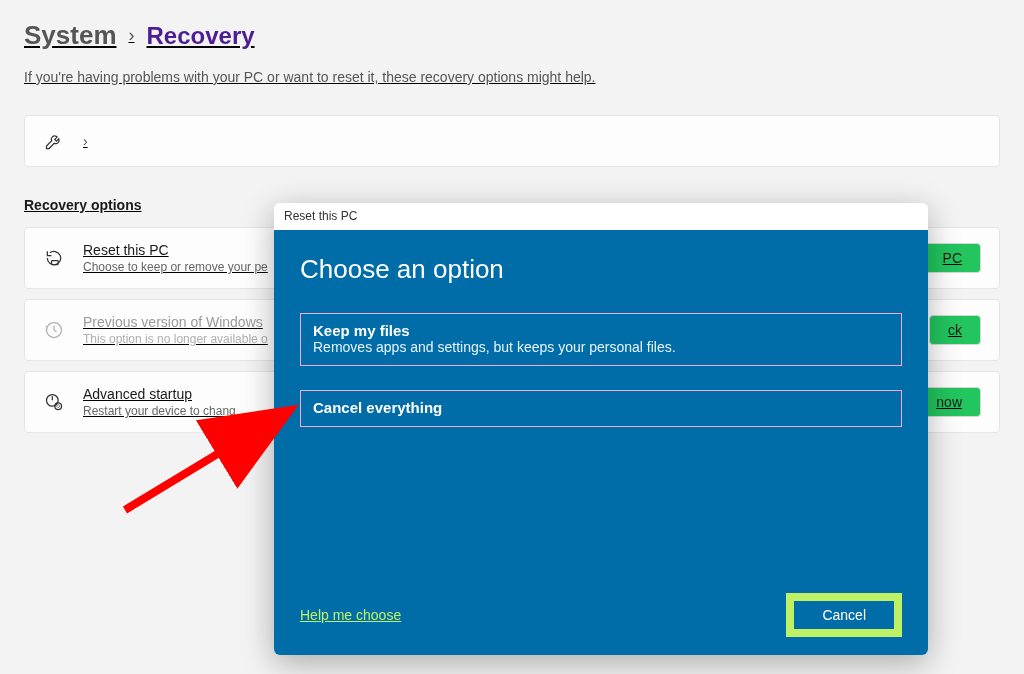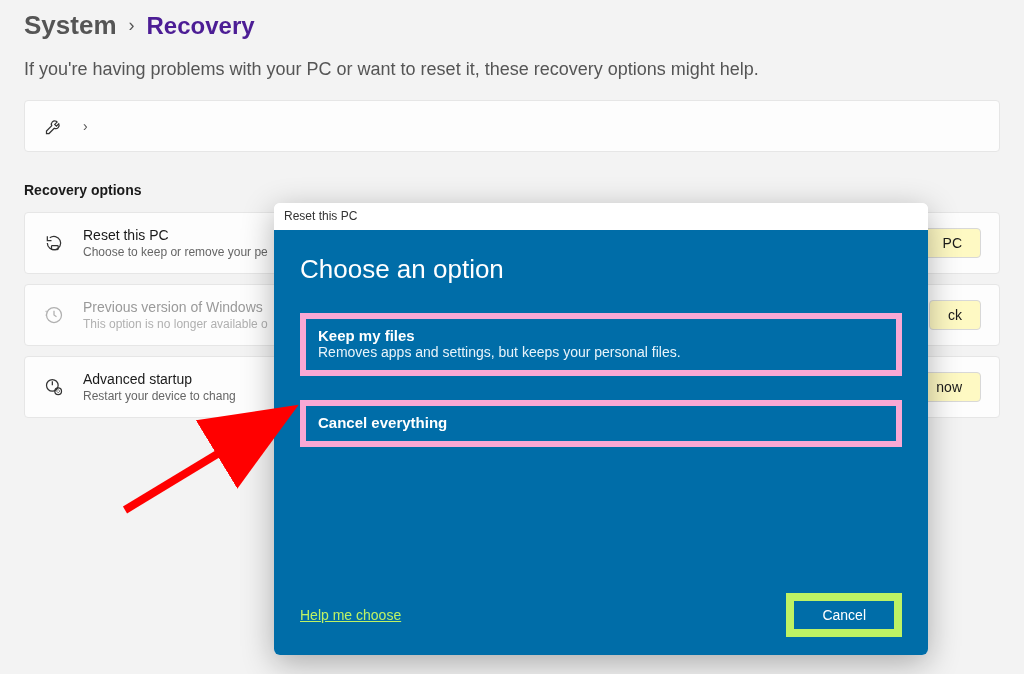--- a/index.html
+++ b/index.html
@@ -1,25 +1,25 @@
 <!DOCTYPE html>
 <html><head>
   <meta charset="utf-8">
   <style>
     * { margin: 0; padding: 0; box-sizing: border-box; font-family: "Segoe UI", -apple-system, sans-serif; }
     body { background: #f3f3f3; width: 1024px; height: 674px; overflow: hidden; position: relative; }
 
-    .page { padding: 10px 24px; }
+    .page { padding: 20px 24px; text-decoration: underline; }
 
     .breadcrumb { display: flex; align-items: center; gap: 12px; margin-bottom: 18px; }
     .breadcrumb-system { font-size: 26px; font-weight: 600; color: #555; }
     .breadcrumb-sep { font-size: 18px; color: #555; }
     .breadcrumb-current { font-size: 24px; font-weight: 600; color: #4c1d95; }
 
-    .subtitle { font-size: 18px; color: #555; margin-bottom: 20px; }
+    .subtitle { font-size: 14px; color: #555; margin-bottom: 30px; }
 
     .card {
       background: #fdfdfd;
       border: 1px solid #e6e6e6;
       border-radius: 4px;
       padding: 14px 18px;
       display: flex;
       align-items: center;
       gap: 18px;
       margin-bottom: 6px;
@@ -32,21 +32,21 @@
 
     .section-title { font-size: 14px; font-weight: 600; color: #1a1a1a; margin-top: 30px; margin-bottom: 14px; }
 
     .options-list { display: flex; flex-direction: column; gap: 4px; }
 
     .card-disabled .card-title { color: #9a9a9a; }
     .card-disabled .card-desc { color: #b0b0b0; }
     .card-disabled .card-icon { color: #b0b0b0; }
 
     .card-action {
-      background: #fef9c3;
+      background: #22c55e;
       border: 1px solid #d8d8d8;
       border-radius: 4px;
       padding: 6px 18px;
       font-size: 14px;
       color: #1a1a1a;
       cursor: pointer;
     }
 
     
     .modal {
@@ -73,21 +73,21 @@
       flex-direction: column;
       justify-content: center;
     }
     .modal-title {
       font-size: 26px;
       font-weight: 300;
       color: #fff;
       margin-bottom: 28px;
     }
     .option-box {
-      border: 6px solid #f9a8d4;
+      border: 1px solid #f9a8d4;
       padding: 8px 12px 10px 12px;
       margin-bottom: 24px;
       cursor: pointer;
     }
     .option-title { font-size: 15px; font-weight: 600; color: #fff; }
     .option-desc { font-size: 14px; color: #e8f4fb; font-weight: 300; }
 
     .modal-footer {
       margin-top: auto;
       display: flex;

